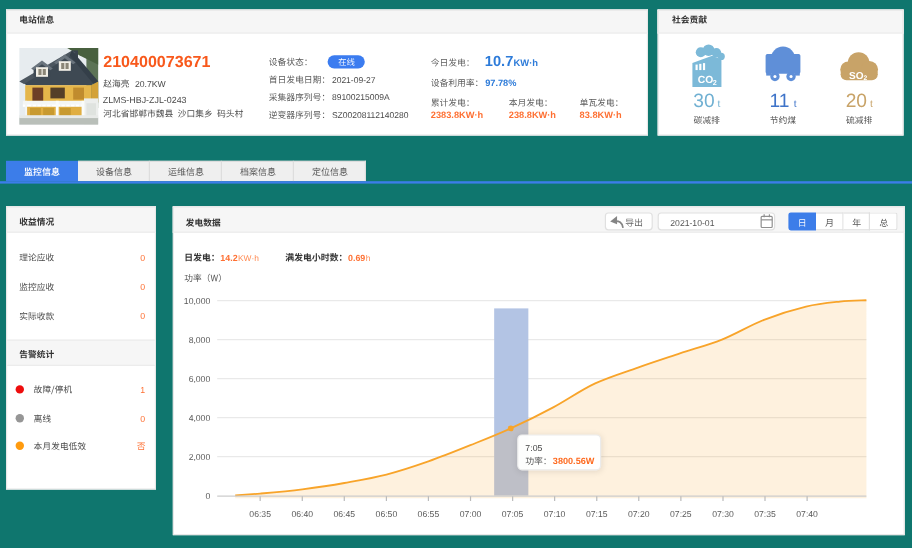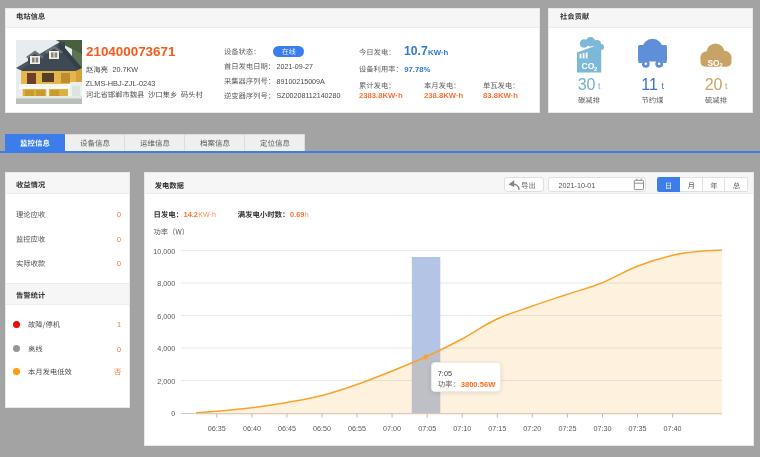--- a/index.html
+++ b/index.html
@@ -1,15 +1,15 @@
 <!DOCTYPE html>
 <html><head><meta charset="utf-8"><style>
 *{margin:0;padding:0;box-sizing:border-box;}
 html,body{width:760px;height:457px;background:#fff;font-family:"Liberation Sans",sans-serif;}
-#page{position:relative;width:760px;height:457px;overflow:hidden;background:#a3a3a3;}
+#page{position:relative;width:760px;height:457px;overflow:hidden;background:#0f766e;}
 </style></head><body>
 <div id="page">
 <div style="position:absolute;left:5px;top:8px;width:535px;height:105px;background:#fff;border:1px solid #e8e8e8;"></div>
     <div style="position:absolute;left:5px;top:8px;width:535px;height:20px;background:#f6f6f6;border:1px solid #ececec;border-left:1px solid #e8e8e8;border-top:1px solid #e8e8e8;border-right:1px solid #e8e8e8;"></div>
     <div style="position:absolute;left:548px;top:8px;width:205px;height:105px;background:#fff;border:1px solid #e8e8e8;"></div>
     <div style="position:absolute;left:548px;top:8px;width:205px;height:20px;background:#f6f6f6;border:1px solid #ececec;border-left:1px solid #e8e8e8;border-top:1px solid #e8e8e8;border-right:1px solid #e8e8e8;"></div>
     <div style="position:absolute;left:5px;top:172px;width:125px;height:236px;background:#fff;border:1px solid #e8e8e8;"></div>
     <div style="position:absolute;left:5px;top:172px;width:125px;height:22px;background:#f6f6f6;border:1px solid #ececec;border-left:1px solid #e8e8e8;border-top:1px solid #e8e8e8;border-right:1px solid #e8e8e8;"></div>
 <div style="position:absolute;left:144px;top:172px;width:610px;height:274px;background:#fff;border:1px solid #e8e8e8;"></div>
     <div style="position:absolute;left:144px;top:172px;width:610px;height:22px;background:#f6f6f6;border:1px solid #ececec;border-left:1px solid #e8e8e8;border-top:1px solid #e8e8e8;border-right:1px solid #e8e8e8;"></div>

